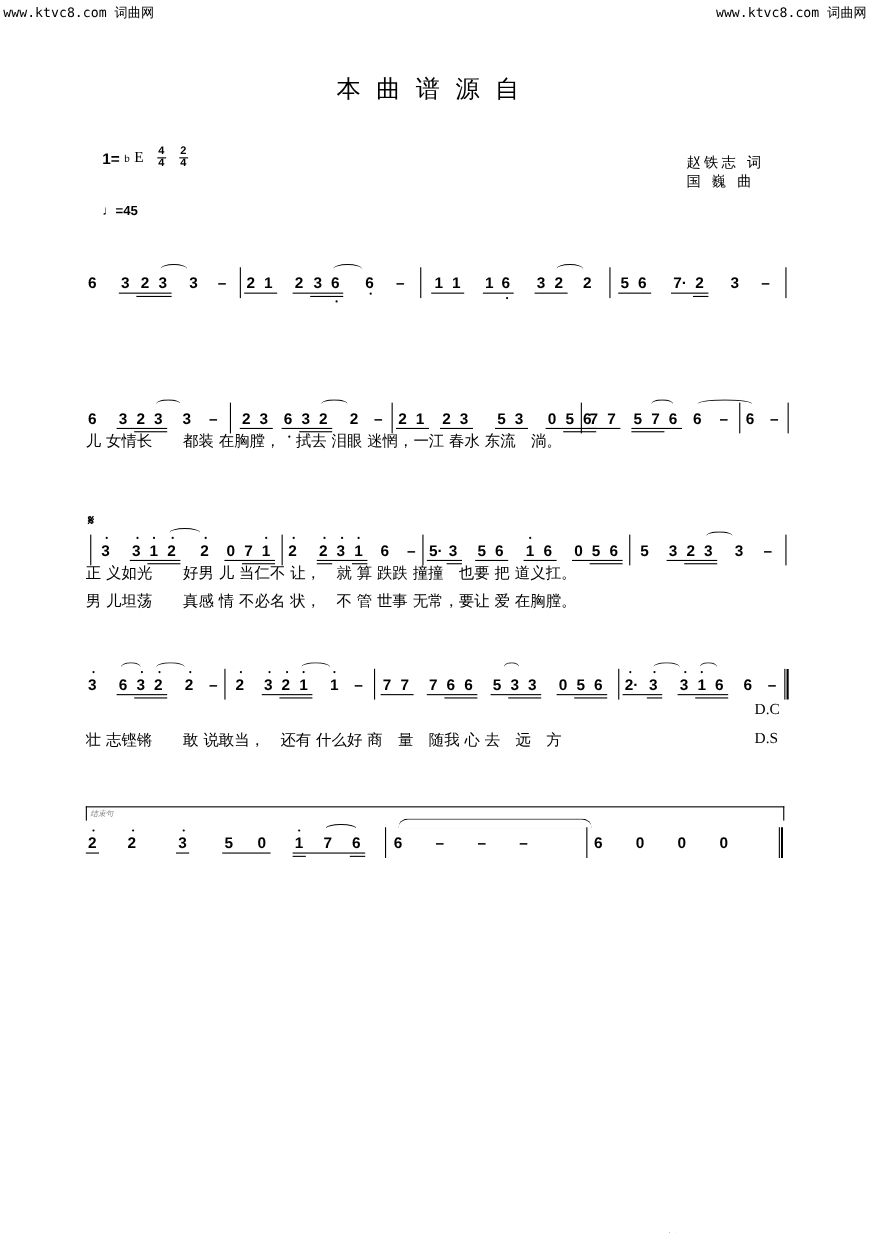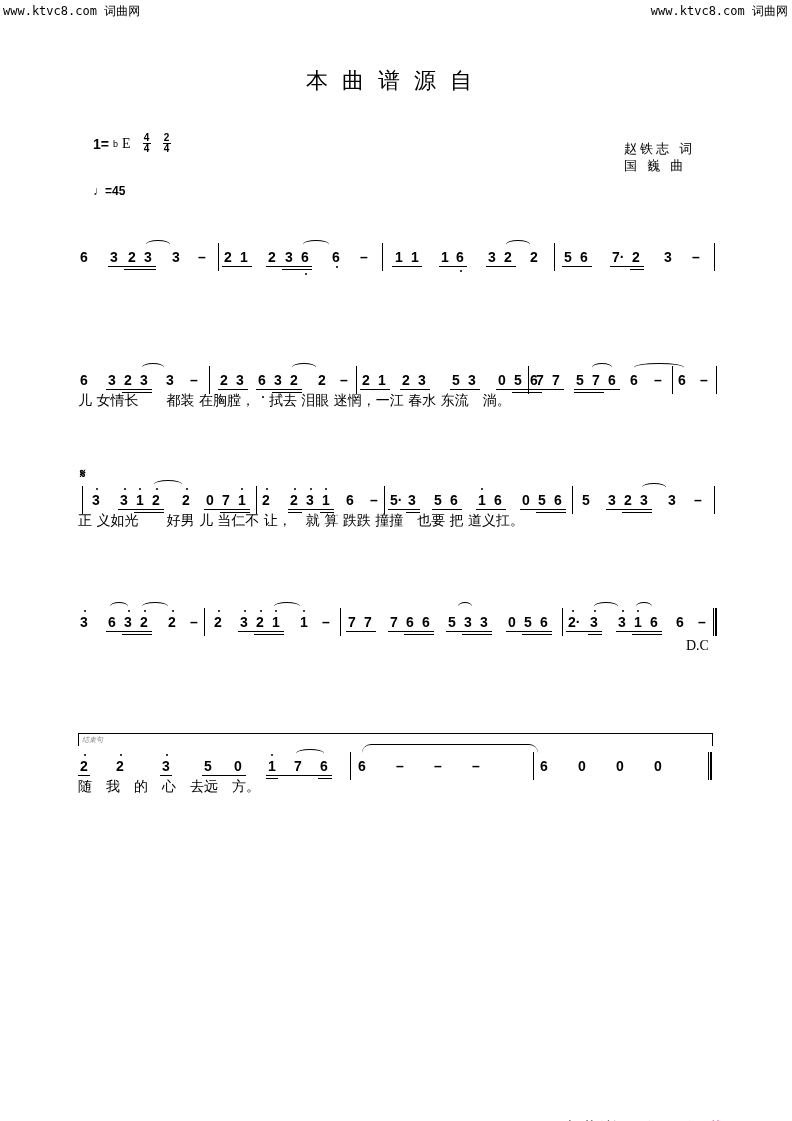--- a/index.html
+++ b/index.html
@@ -244,20 +244,21 @@
       <span class="note" style="left:546px">2</span>
       <span class="note" style="left:562px">3</span>
     <span class="ul" style="left:528px;top:23px;width:46px"></span>
       <span class="ul" style="left:544px;top:26px;width:30px"></span>
     <span class="tie" style="left:564px;top:-3px;width:24px"></span>
     <span class="note" style="left:590px">3</span>
       <span class="note" style="left:616px">–</span>
     <span class="bar" style="left:636px"></span>
   </div>
   <div class="lyric">正 义如光　　好男 儿 当仁不 让，　就 算 跌跌 撞撞　也要 把 道义扛。</div>
+  <div class="lyric">男 儿坦荡　　真感 情 不必名 状，　不 管 世事 无常，要让 爱 在胸膛。</div>
 </div>
 
 <div class="system" style="top:608px;">
   <div class="notes">
     <span class="note" style="left:2px">3</span>
       <span class="dot" style="left:6px;top:2px"></span>
     <span class="note" style="left:30px">6</span>
     <span class="note" style="left:46px">3</span>
       <span class="dot" style="left:50px;top:2px"></span>
     <span class="note" style="left:62px">2</span>
@@ -320,20 +321,24 @@
     <span class="ul" style="left:538px;top:23px;width:46px"></span>
       <span class="ul" style="left:554px;top:26px;width:30px"></span>
     <span class="tie" style="left:558px;top:-6px;width:16px"></span>
     <span class="note" style="left:598px">6</span>
       <span class="note" style="left:620px">–</span>
     <span class="bar dbl" style="left:635px"></span>
   </div>
   <div class="lyric">
     <span style="left:608px;font-family:'Liberation Serif',serif">D.C</span>
   </div>
+  <div class="lyric">
+    <span style="left:0">壮 志铿锵　　敢 说敢当，　还有 什么好 商　量　随我 心 去　远　方</span>
+    <span style="left:608px;font-family:'Liberation Serif',serif">D.S</span>
+  </div>
 </div>
 
 <div class="coda-bracket"></div>
 <div class="coda-label">结束句</div>
 
 <div class="system" style="top:752px;">
   <div class="notes">
     <span class="note" style="left:2px">2</span>
       <span class="dot" style="left:6px;top:2px"></span>
     <span class="ul" style="left:0px;top:23px;width:12px"></span>
@@ -359,19 +364,18 @@
       <span class="note" style="left:356px">–</span>
       <span class="note" style="left:394px">–</span>
     <span class="tie" style="left:284px;top:-8px;width:176px;border-radius:12px 12px 0 0"></span>
     <span class="bar" style="left:455px"></span>
     <span class="note" style="left:462px">6</span>
     <span class="note" style="left:500px">0</span>
       <span class="note" style="left:538px">0</span>
       <span class="note" style="left:576px">0</span>
     <span class="bar dbl" style="left:630px"></span>
   </div>
-  <div class="lyric">随　我　的　心　去远　方。</div>
 </div>
 
 <div class="footer">
   <span class="src">本曲谱源自</span>
   <span class="brand">词曲网</span>
 </div>
 
 </body></html>

